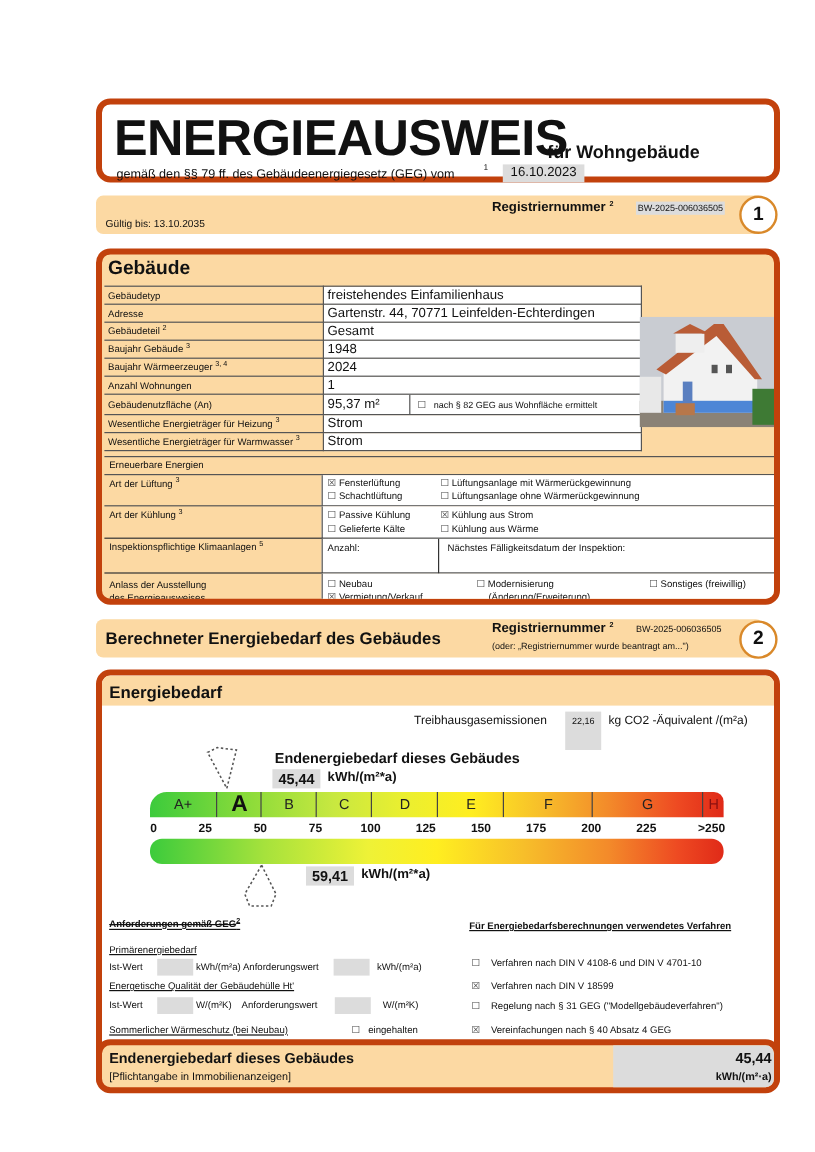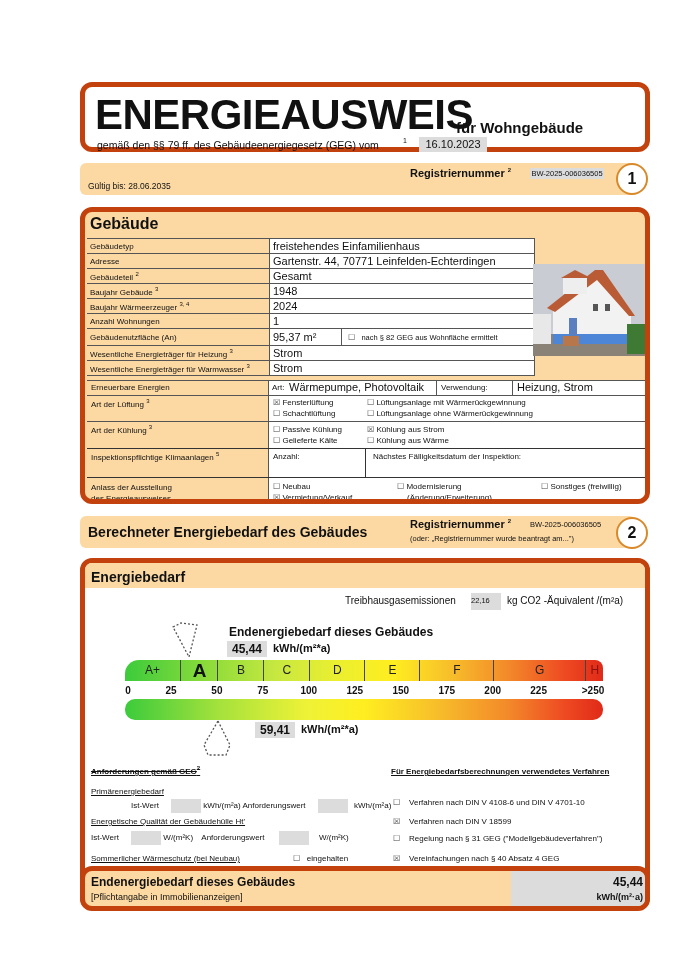--- a/index.html
+++ b/index.html
@@ -48,21 +48,21 @@
   #reg2-label { left:330px; top:2px; font-size:11px; font-weight:bold; }
   #reg2-num { left:450px; top:4px; font-size:7.5px; }
   #reg2-note { left:330px; top:18px; font-size:7.5px; }
   #circle2 { left:616px; top:517px; }
 
   
   #eb { left:80px; top:558px; width:570px; height:352px; background:#fff; overflow:hidden; }
   #eb-head { left:0; top:0; width:564px; height:25px; background:#fcd9a3; }
   #eb-title { left:6px; top:6px; font-size:14px; font-weight:bold; }
   #thg-label { left:260px; top:32px; font-size:10px; }
-  #thg-val { left:386px; top:30px; width:30px; height:17px; font-size:7.5px; line-height:15px; text-align:left; }
+  #thg-val { left:386px; top:30px; width:30px; height:32px; font-size:7.5px; line-height:15px; text-align:center; }
   #thg-unit { left:422px; top:32px; font-size:10px; }
 
   #end-label { left:144px; top:62px; font-size:12px; font-weight:bold; }
   #end-val { left:142px; top:78px; width:40px; height:16px; font-size:12px; font-weight:bold; line-height:16px; text-align:center; }
   #end-unit { left:188px; top:79px; font-size:11px; font-weight:bold; }
 
   #scale { left:40px; top:97px; width:478px; height:21px; border-radius:14px 8px 0 0; overflow:hidden;
            background:linear-gradient(to right,#3ccb3c 0%,#8fdc3a 18%,#c8e840 32%,#eaef30 44%,#ffee20 56%,#f7bf2a 68%,#f38a2a 80%,#ee4a22 92%,#e02a18 100%); }
   .cls { position:absolute; top:0; height:21px; border-left:1px solid #444; font-size:12px; text-align:center; line-height:21px; color:#222; }
   .tick { position:absolute; top:122px; font-size:10px; font-weight:bold; transform:translateX(-50%); }
@@ -92,21 +92,21 @@
   <div id="title" class="abs">ENERGIEAUSWEIS</div>
   <div id="subtitle" class="abs">für Wohngebäude</div>
   <div id="legal" class="abs">gemäß den §§ 79 ff. des Gebäudeenergiegesetz (GEG) vom</div>
   <div id="foot1" class="abs">1</div>
   <div id="law-date" class="abs grey">16.10.2023</div>
 </div>
 
 <div id="reg1" class="abs peach">
   <div id="valid" class="abs">
     <span>Gültig bis:</span>
-    <span>28.06.2035</span>
+    <span>13.10.2035</span>
   </div>
   <div id="reg1-label" class="abs"><span>Registriernummer</span> <sup>2</sup></div>
   <div id="reg1-num" class="abs grey">BW-2025-006036505</div>
 </div>
 <div id="circle1" class="abs circle">1</div>
 
 <div id="gebaeude" class="abs orange-border">
   <div id="geb-title" class="abs">Gebäude</div>
   <table class="geb">
     <tbody id="geb-body">
@@ -167,28 +167,20 @@
       <rect x="72" y="40" width="5" height="7" fill="#555"></rect>
       <rect x="30" y="72" width="16" height="10" fill="#b7774a"></rect>
       <rect x="94" y="60" width="22" height="30" fill="#3e7a34"></rect>
       <rect x="0" y="50" width="18" height="30" fill="#e8e8e8"></rect>
     </svg>
   </div>
   <div id="lower-table" class="abs">
 
     <div class="lrow" style="top:0;width:565px;height:15px;">
       <div class="l">Erneuerbare Energien</div>
-      <div class="r">
-        <span class="opt" style="left:3px;top:2px;">Art:</span>
-        <span class="opt" style="left:20px;top:0px;font-size:11px;">Wärmepumpe, Photovoltaik</span>
-        <span style="position:absolute;left:167px;top:0;height:15px;border-left:1px solid #555;"></span>
-        <span class="opt" style="left:172px;top:2px;">Verwendung:</span>
-        <span style="position:absolute;left:243px;top:0;height:15px;border-left:1px solid #555;"></span>
-        <span class="opt" style="left:248px;top:0px;font-size:11px;">Heizung, Strom</span>
-      </div>
     </div>
 
     <div class="lrow" style="top:15px;width:565px;height:26px;">
       <div class="l"><span>Art der Lüftung</span> <sup>3</sup></div>
       <div class="r">
         <span class="opt" style="left:4px;top:2px;"><span class="cb" style="font-size: 8px; color: rgb(68, 68, 68);">☒</span> <span>Fensterlüftung</span></span>
         <span class="opt" style="left:98px;top:2px;"><span class="cb" style="font-size: 8px; color: rgb(68, 68, 68);">☐</span> <span>Lüftungsanlage mit Wärmerückgewinnung</span></span>
         <span class="opt" style="left:4px;top:13px;"><span class="cb" style="font-size: 8px; color: rgb(68, 68, 68);">☐</span> <span>Schachtlüftung</span></span>
         <span class="opt" style="left:98px;top:13px;"><span class="cb" style="font-size: 8px; color: rgb(68, 68, 68);">☐</span> <span>Lüftungsanlage ohne Wärmerückgewinnung</span></span>
       </div>
@@ -276,21 +268,21 @@
   <div id="scale2" class="abs"></div>
 
   <svg id="prim-arrow" class="abs" style="left: 117.223px; top: 156px;" width="34" height="40">
     <polygon points="16,2 28,26 24,36 6,36 2,26" fill="none" stroke="#555" stroke-width="1.3" stroke-dasharray="2,2"></polygon>
   </svg>
   <div id="prim-val" class="abs grey">59,41</div>
   <div id="prim-unit" class="abs">kWh/(m²*a)</div>
 
   <div class="abs small u" style="left:6px;top:202px;font-weight:bold;text-decoration:line-through underline;"><span>Anforderungen gemäß GEG</span><sup>2</sup></div>
   <div class="abs small u" style="left:6px;top:224px;">Primärenergiebedarf</div>
-  <div class="abs small" style="left:6px;top:236px;line-height:14px;margin-left:40px;">
+  <div class="abs small" style="left:6px;top:236px;line-height:14px;">
     <span>Ist-Wert</span>
     <span class="box grey" style="margin-left:10px;"></span>
     <span>kWh/(m²a)</span>
     <span>Anforderungswert</span>
     <span class="box grey" style="margin-left:10px;"></span>
     <span style="margin-left:4px;">kWh/(m²a)</span>
   </div>
   <div class="abs small u" style="left:6px;top:254px;">Energetische Qualität der Gebäudehülle Ht'</div>
   <div class="abs small" style="left:6px;top:268px;line-height:14px;">
     <span>Ist-Wert</span>

